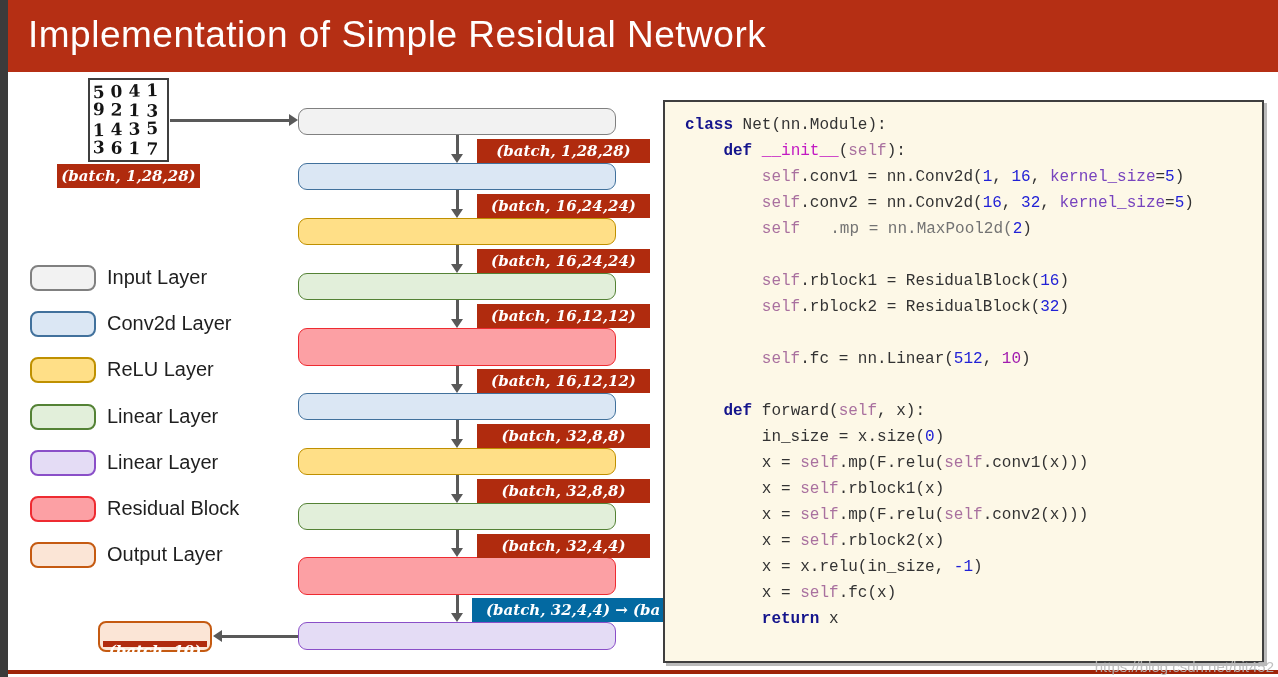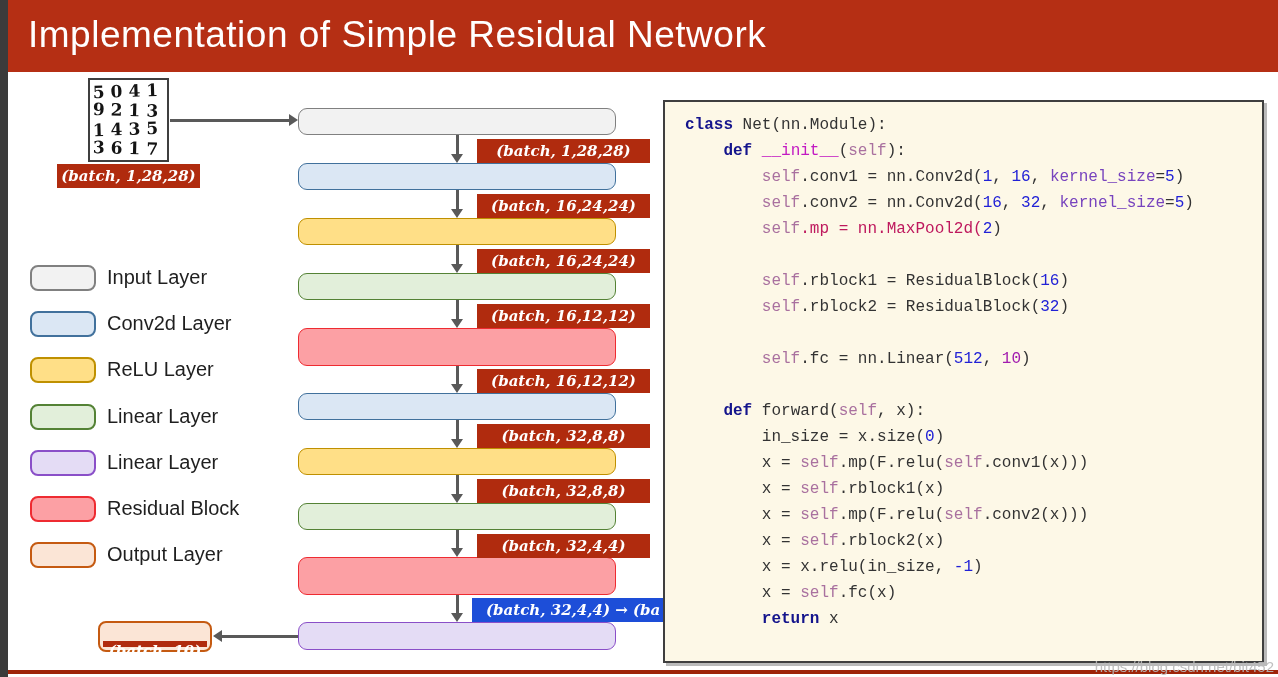--- a/index.html
+++ b/index.html
@@ -124,21 +124,21 @@
       </div>
       <div class="flow-block" style="top: 622px; height: 28px; background: rgb(228, 220, 245); border-color: rgb(138, 79, 200);"></div>
       <div class="shape-badge" style="background: rgb(176, 43, 14); top: 139px; left: 477px; width: 173px;">(batch, 1,28,28)</div>
       <div class="shape-badge" style="background: rgb(176, 43, 14); top: 194px; left: 477px; width: 173px;">(batch, 16,24,24)</div>
       <div class="shape-badge" style="background: rgb(176, 43, 14); top: 249px; left: 477px; width: 173px;">(batch, 16,24,24)</div>
       <div class="shape-badge" style="background: rgb(176, 43, 14); top: 304px; left: 477px; width: 173px;">(batch, 16,12,12)</div>
       <div class="shape-badge" style="background: rgb(176, 43, 14); top: 369px; left: 477px; width: 173px;">(batch, 16,12,12)</div>
       <div class="shape-badge" style="background: rgb(176, 43, 14); top: 424px; left: 477px; width: 173px;">(batch, 32,8,8)</div>
       <div class="shape-badge" style="background: rgb(176, 43, 14); top: 479px; left: 477px; width: 173px;">(batch, 32,8,8)</div>
       <div class="shape-badge" style="background: rgb(176, 43, 14); top: 534px; left: 477px; width: 173px;">(batch, 32,4,4)</div>
-      <div class="shape-badge" style="background: #1d4ed8; top: 598px; left: 472px; width: 191px; text-align: left; padding-left: 14px;">(batch, 32,4,4) → (ba</div>
+      <div class="shape-badge" style="background: #0369a1; top: 598px; left: 472px; width: 191px; text-align: left; padding-left: 14px;">(batch, 32,4,4) → (ba</div>
     </div>
 
   <div id="legend">
       <div class="legend-item" style="top: 265px; width: 240px;">
         <span class="legend-swatch" style="background: rgb(242, 242, 242); border-color: rgb(128, 128, 128);"></span>
         <span class="legend-label">Input Layer</span>
       </div>
       <div class="legend-item" style="top: 311px; width: 240px;">
         <span class="legend-swatch" style="background: rgb(219, 231, 244); border-color: rgb(65, 113, 156);"></span>
         <span class="legend-label">Conv2d Layer</span>
@@ -173,21 +173,21 @@
     <span class="stem" style="left: 8px; right: 0px; background: rgb(89, 89, 89);"></span>
     <span class="head" style="left: 0px; border-right: 9px solid rgb(89, 89, 89);"></span>
   </div>
 
   <div class="code-panel" style="background: rgb(253, 248, 231); border-color: rgb(63, 63, 63);">
     <div class="code-pre" id="code-pre">
         <div class="code-line"><span class="tok-kw" style="color: rgb(20, 20, 140);">class</span><span style="color: rgb(51, 51, 51);"> Net(nn.Module):</span></div>
         <div class="code-line"><span style="color: rgb(51, 51, 51);">    </span><span class="tok-kw" style="color: rgb(20, 20, 140);">def</span><span style="color: rgb(51, 51, 51);"> </span><span style="color: rgb(194, 25, 194);">__init__</span><span style="color: rgb(51, 51, 51);">(</span><span style="color: rgb(169, 112, 159);">self</span><span style="color: rgb(51, 51, 51);">):</span></div>
         <div class="code-line"><span style="color: rgb(51, 51, 51);">        </span><span style="color: rgb(169, 112, 159);">self</span><span style="color: rgb(51, 51, 51);">.conv1 = nn.Conv2d(</span><span style="color: rgb(33, 33, 214);">1</span><span style="color: rgb(51, 51, 51);">, </span><span style="color: rgb(33, 33, 214);">16</span><span style="color: rgb(51, 51, 51);">, </span><span style="color: rgb(119, 67, 190);">kernel_size</span><span style="color: rgb(51, 51, 51);">=</span><span style="color: rgb(33, 33, 214);">5</span><span style="color: rgb(51, 51, 51);">)</span></div>
         <div class="code-line"><span style="color: rgb(51, 51, 51);">        </span><span style="color: rgb(169, 112, 159);">self</span><span style="color: rgb(51, 51, 51);">.conv2 = nn.Conv2d(</span><span style="color: rgb(33, 33, 214);">16</span><span style="color: rgb(51, 51, 51);">, </span><span style="color: rgb(33, 33, 214);">32</span><span style="color: rgb(51, 51, 51);">, </span><span style="color: rgb(119, 67, 190);">kernel_size</span><span style="color: rgb(51, 51, 51);">=</span><span style="color: rgb(33, 33, 214);">5</span><span style="color: rgb(51, 51, 51);">)</span></div>
-        <div class="code-line"><span style="color: rgb(51, 51, 51);">        </span><span style="color: rgb(169, 112, 159);">self</span><span style="color: #be185d;">.mp = nn.MaxPool2d(</span><span style="color: rgb(33, 33, 214);">2</span><span style="color: rgb(51, 51, 51);">)</span></div>
+        <div class="code-line"><span style="color: rgb(51, 51, 51);">        </span><span style="color: rgb(169, 112, 159);">self</span><span style="color: #737373; margin-left: 30px;">.mp = nn.MaxPool2d(</span><span style="color: rgb(33, 33, 214);">2</span><span style="color: rgb(51, 51, 51);">)</span></div>
         <div class="code-line">&nbsp;</div>
         <div class="code-line"><span style="color: rgb(51, 51, 51);">        </span><span style="color: rgb(169, 112, 159);">self</span><span style="color: rgb(51, 51, 51);">.rblock1 = ResidualBlock(</span><span style="color: rgb(33, 33, 214);">16</span><span style="color: rgb(51, 51, 51);">)</span></div>
         <div class="code-line"><span style="color: rgb(51, 51, 51);">        </span><span style="color: rgb(169, 112, 159);">self</span><span style="color: rgb(51, 51, 51);">.rblock2 = ResidualBlock(</span><span style="color: rgb(33, 33, 214);">32</span><span style="color: rgb(51, 51, 51);">)</span></div>
         <div class="code-line">&nbsp;</div>
         <div class="code-line"><span style="color: rgb(51, 51, 51);">        </span><span style="color: rgb(169, 112, 159);">self</span><span style="color: rgb(51, 51, 51);">.fc = nn.Linear(</span><span style="color: rgb(33, 33, 214);">512</span><span style="color: rgb(51, 51, 51);">, </span><span style="color: #a21caf;">10</span><span style="color: rgb(51, 51, 51);">)</span></div>
         <div class="code-line">&nbsp;</div>
         <div class="code-line"><span style="color: rgb(51, 51, 51);">    </span><span class="tok-kw" style="color: rgb(20, 20, 140);">def</span><span style="color: rgb(51, 51, 51);"> forward(</span><span style="color: rgb(169, 112, 159);">self</span><span style="color: rgb(51, 51, 51);">, x):</span></div>
         <div class="code-line"><span style="color: rgb(51, 51, 51);">        in_size = x.size(</span><span style="color: rgb(33, 33, 214);">0</span><span style="color: rgb(51, 51, 51);">)</span></div>
         <div class="code-line"><span style="color: rgb(51, 51, 51);">        x = </span><span style="color: rgb(169, 112, 159);">self</span><span style="color: rgb(51, 51, 51);">.mp(F.relu(</span><span style="color: rgb(169, 112, 159);">self</span><span style="color: rgb(51, 51, 51);">.conv1(x)))</span></div>
         <div class="code-line"><span style="color: rgb(51, 51, 51);">        x = </span><span style="color: rgb(169, 112, 159);">self</span><span style="color: rgb(51, 51, 51); text-align: right;">.rblock1(x)</span></div>

